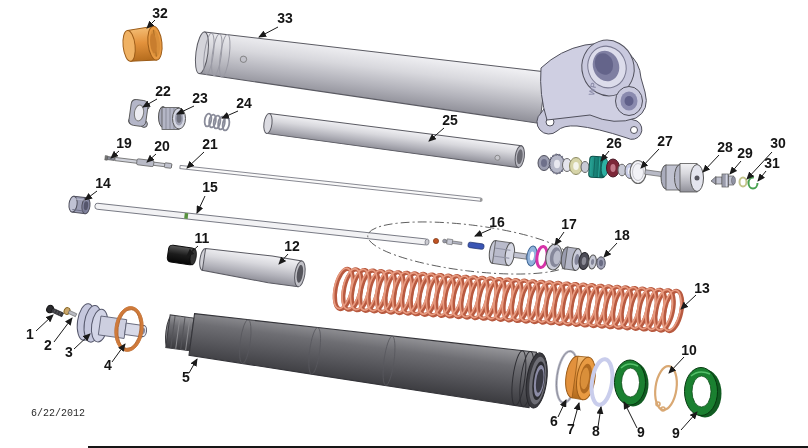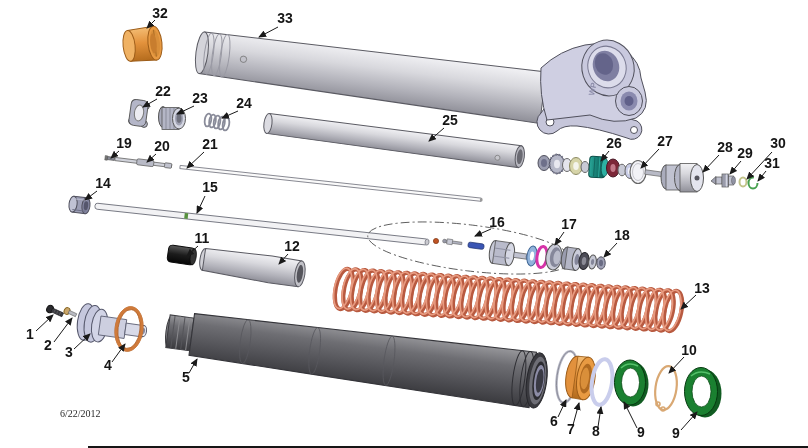--- a/index.html
+++ b/index.html
@@ -1,22 +1,22 @@
 <!DOCTYPE html>
 <html><head>
 <meta charset="utf-8">
 <style>
   html,body{margin:0;padding:0;background:#fff;}
   #canvas{position:relative;width:808px;height:448px;background:#fff;overflow:hidden;
           font-family:"Liberation Sans",sans-serif;}
   #art{position:absolute;left:0;top:0;}
   .lbl text{font-family:"Liberation Sans",sans-serif;font-weight:bold;font-size:14px;fill:#151515;}
   .lbl line{stroke:#1a1a1a;stroke-width:1;}
-  #date-stamp{position:absolute;left:60px;top:408px;font-size:10px;color:#2a2a2a;
-              font-family:Liberation Serif, serif;}
+  #date-stamp{position:absolute;left:31px;top:408px;font-size:10px;color:#2a2a2a;
+              font-family:Liberation Mono, monospace;}
   #bottom-edge{position:absolute;left:88px;right:0;bottom:0;height:2px;background:#161616;}
   svg *{vector-effect:none;}
 </style>
 </head>
 <body>
 
 <div id="canvas">
 <svg id="art" width="808" height="448" viewBox="0 0 808 448">
   <defs>
     <marker id="arr" markerWidth="8" markerHeight="7" refX="7" refY="3.5" orient="auto">

